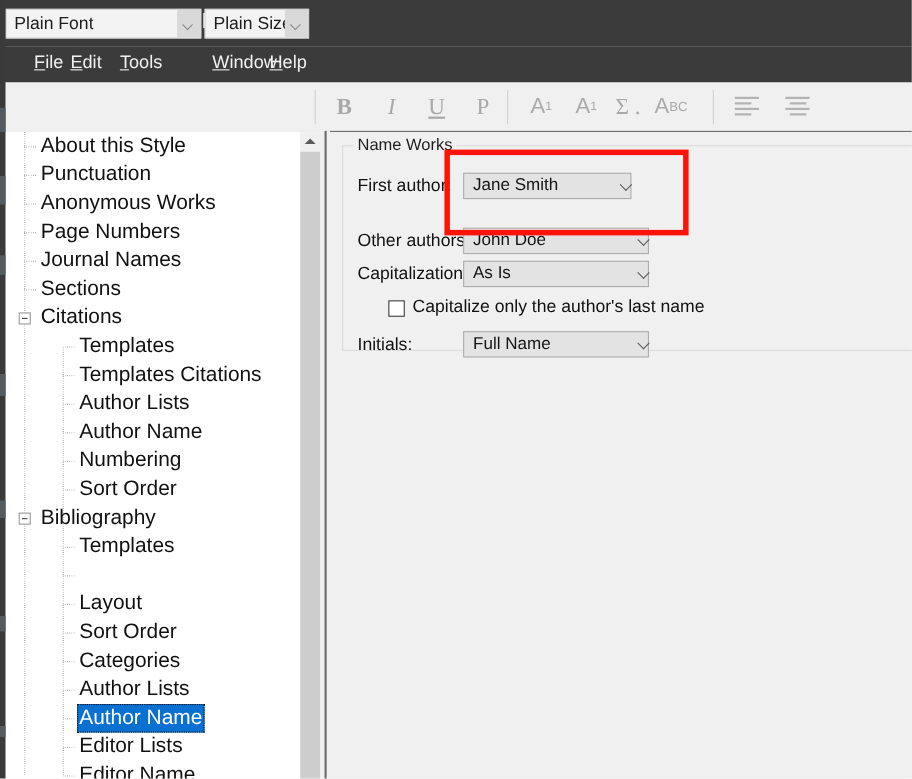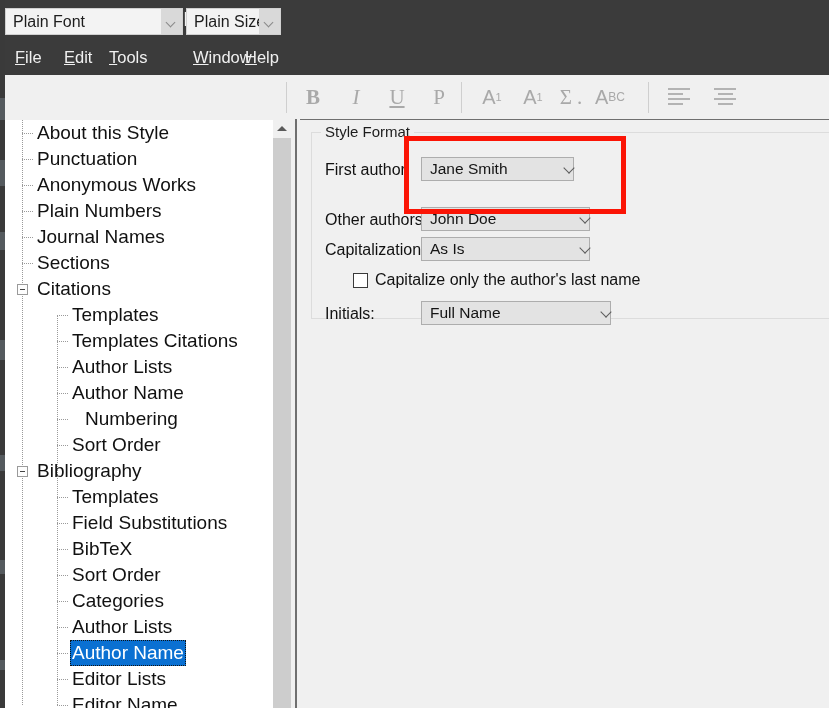--- a/index.html
+++ b/index.html
@@ -374,21 +374,21 @@
     <div class="nub" style="top:455px;height:16px;"></div>
     <div class="nub" style="top:560px;height:14px;"></div>
     <div class="nub" style="top:660px;height:10px;"></div>
   </div>
 
   <div class="titlebar">
     <div class="title">BibTeX Export IEEEtran</div>
   </div>
 
   <div class="menubar">
-    <div class="menu-item" style="left:12px;"><u>F</u>ile</div>
+    <div class="menu-item" style="left:28px;"><u>F</u>ile</div>
     <div class="menu-item" style="left:61px;"><u>E</u>dit</div>
     <div class="menu-item" style="left:106px;"><u>T</u>ools</div>
     <div class="menu-item" style="left:162px;margin-left:28px;"><u>W</u>indow</div>
     <div class="menu-item" style="left:242px;"><u>H</u>elp</div>
   </div>
 
   <div class="toolbar"></div>
 
   <div class="combo-flat" style="left:5px;width:178px;">
     <span class="cf-text">Plain Font</span>
@@ -443,21 +443,21 @@
         <div class="tree-row">
           <div class="tick" style="left: 17px; top: 13px; width: 11px;"></div>
           <div class="tree-label" style="left: 30px;">Punctuation</div>
         </div>
         <div class="tree-row">
           <div class="tick" style="left: 17px; top: 13px; width: 11px;"></div>
           <div class="tree-label" style="left: 30px;">Anonymous Works</div>
         </div>
         <div class="tree-row">
           <div class="tick" style="left: 17px; top: 13px; width: 11px;"></div>
-          <div class="tree-label" style="left: 30px;">Plain Numbers</div>
+          <div class="tree-label" style="left: 30px;">Page Numbers</div>
         </div>
         <div class="tree-row">
           <div class="tick" style="left: 17px; top: 13px; width: 11px;"></div>
           <div class="tree-label" style="left: 30px;">Journal Names</div>
         </div>
         <div class="tree-row">
           <div class="tick" style="left: 17px; top: 13px; width: 11px;"></div>
           <div class="tree-label" style="left: 30px;">Sections</div>
         </div>
         <div class="tree-row">
@@ -476,42 +476,41 @@
         <div class="tree-row">
           <div class="tick" style="left: 52px; top: 13px; width: 11px;"></div>
           <div class="tree-label" style="left: 65px;">Author Lists</div>
         </div>
         <div class="tree-row">
           <div class="tick" style="left: 52px; top: 13px; width: 11px;"></div>
           <div class="tree-label" style="left: 65px;">Author Name</div>
         </div>
         <div class="tree-row">
           <div class="tick" style="left: 52px; top: 13px; width: 11px;"></div>
-          <div class="tree-label" style="left: 78px;">Numbering</div>
+          <div class="tree-label" style="left: 65px;">Numbering</div>
         </div>
         <div class="tree-row">
           <div class="tick" style="left: 52px; top: 13px; width: 11px;"></div>
           <div class="tree-label" style="left: 65px;">Sort Order</div>
         </div>
         <div class="tree-row">
           <div class="tick" style="left: 28px; top: 13px; width: 0px;"></div>
           <div class="expander" style="left: 12px; top: 8px;"></div>
           <div class="tree-label" style="left: 30px;">Bibliography</div>
         </div>
         <div class="tree-row">
           <div class="tick" style="left: 52px; top: 13px; width: 11px;"></div>
           <div class="tree-label" style="left: 65px;">Templates</div>
         </div>
         <div class="tree-row">
           <div class="tick" style="left: 52px; top: 13px; width: 11px;"></div>
-          <div class="tree-label" style="left: 65px;">Field Substitutions</div>
-        </div>
-        <div class="tree-row">
-          <div class="tick" style="left: 52px; top: 13px; width: 11px;"></div>
-          <div class="tree-label" style="left: 65px;">BibTeX</div>
+        </div>
+        <div class="tree-row">
+          <div class="tick" style="left: 52px; top: 13px; width: 11px;"></div>
+          <div class="tree-label" style="left: 65px;">Layout</div>
         </div>
         <div class="tree-row">
           <div class="tick" style="left: 52px; top: 13px; width: 11px;"></div>
           <div class="tree-label" style="left: 65px;">Sort Order</div>
         </div>
         <div class="tree-row">
           <div class="tick" style="left: 52px; top: 13px; width: 11px;"></div>
           <div class="tree-label" style="left: 65px;">Categories</div>
         </div>
         <div class="tree-row">
@@ -539,21 +538,21 @@
       </div>
     <div class="sb-thumb"></div>
   </div>
 
   <div class="splitter">
       <div class="bar"></div>
     </div>
 
   <div class="content">
     <div class="groupbox">
-      <div class="groupbox-title">Style Format</div>
+      <div class="groupbox-title">Name Works</div>
     </div>
 
     <div class="field-label" style="left:25px; top:41px;">First author:</div>
     <div class="combo" style="left:121px; top:37px; width:153px;">
       <span class="c-text">Jane Smith</span>
       <span class="c-chev"><span class="chev"></span></span>
     </div>
 
     <div class="field-label" style="left:25px; top:91px;">Other authors:</div>
     <div class="combo" style="left:121px; top:87px; width:169px;">
@@ -566,21 +565,21 @@
       <span class="c-text">As Is</span>
       <span class="c-chev"><span class="chev"></span></span>
     </div>
 
     <div class="checkrow" style="left:53px; top:151px;">
       <span class="checkbox"></span>
       <span class="check-label">Capitalize only the author's last name</span>
     </div>
 
     <div class="field-label" style="left:25px; top:185px;">Initials:</div>
-    <div class="combo" style="left:121px; top:181px; width:190px;">
+    <div class="combo" style="left:121px; top:181px; width:169px;">
       <span class="c-text">Full Name</span>
       <span class="c-chev"><span class="chev"></span></span>
     </div>
   </div>
 
   <div class="annot-rect" id="annot" style="left: 404px; top: 136px; width: 222px; height: 78px; border-color: rgb(251, 20, 5);"></div>
 
 </div>
 
 </body></html>

